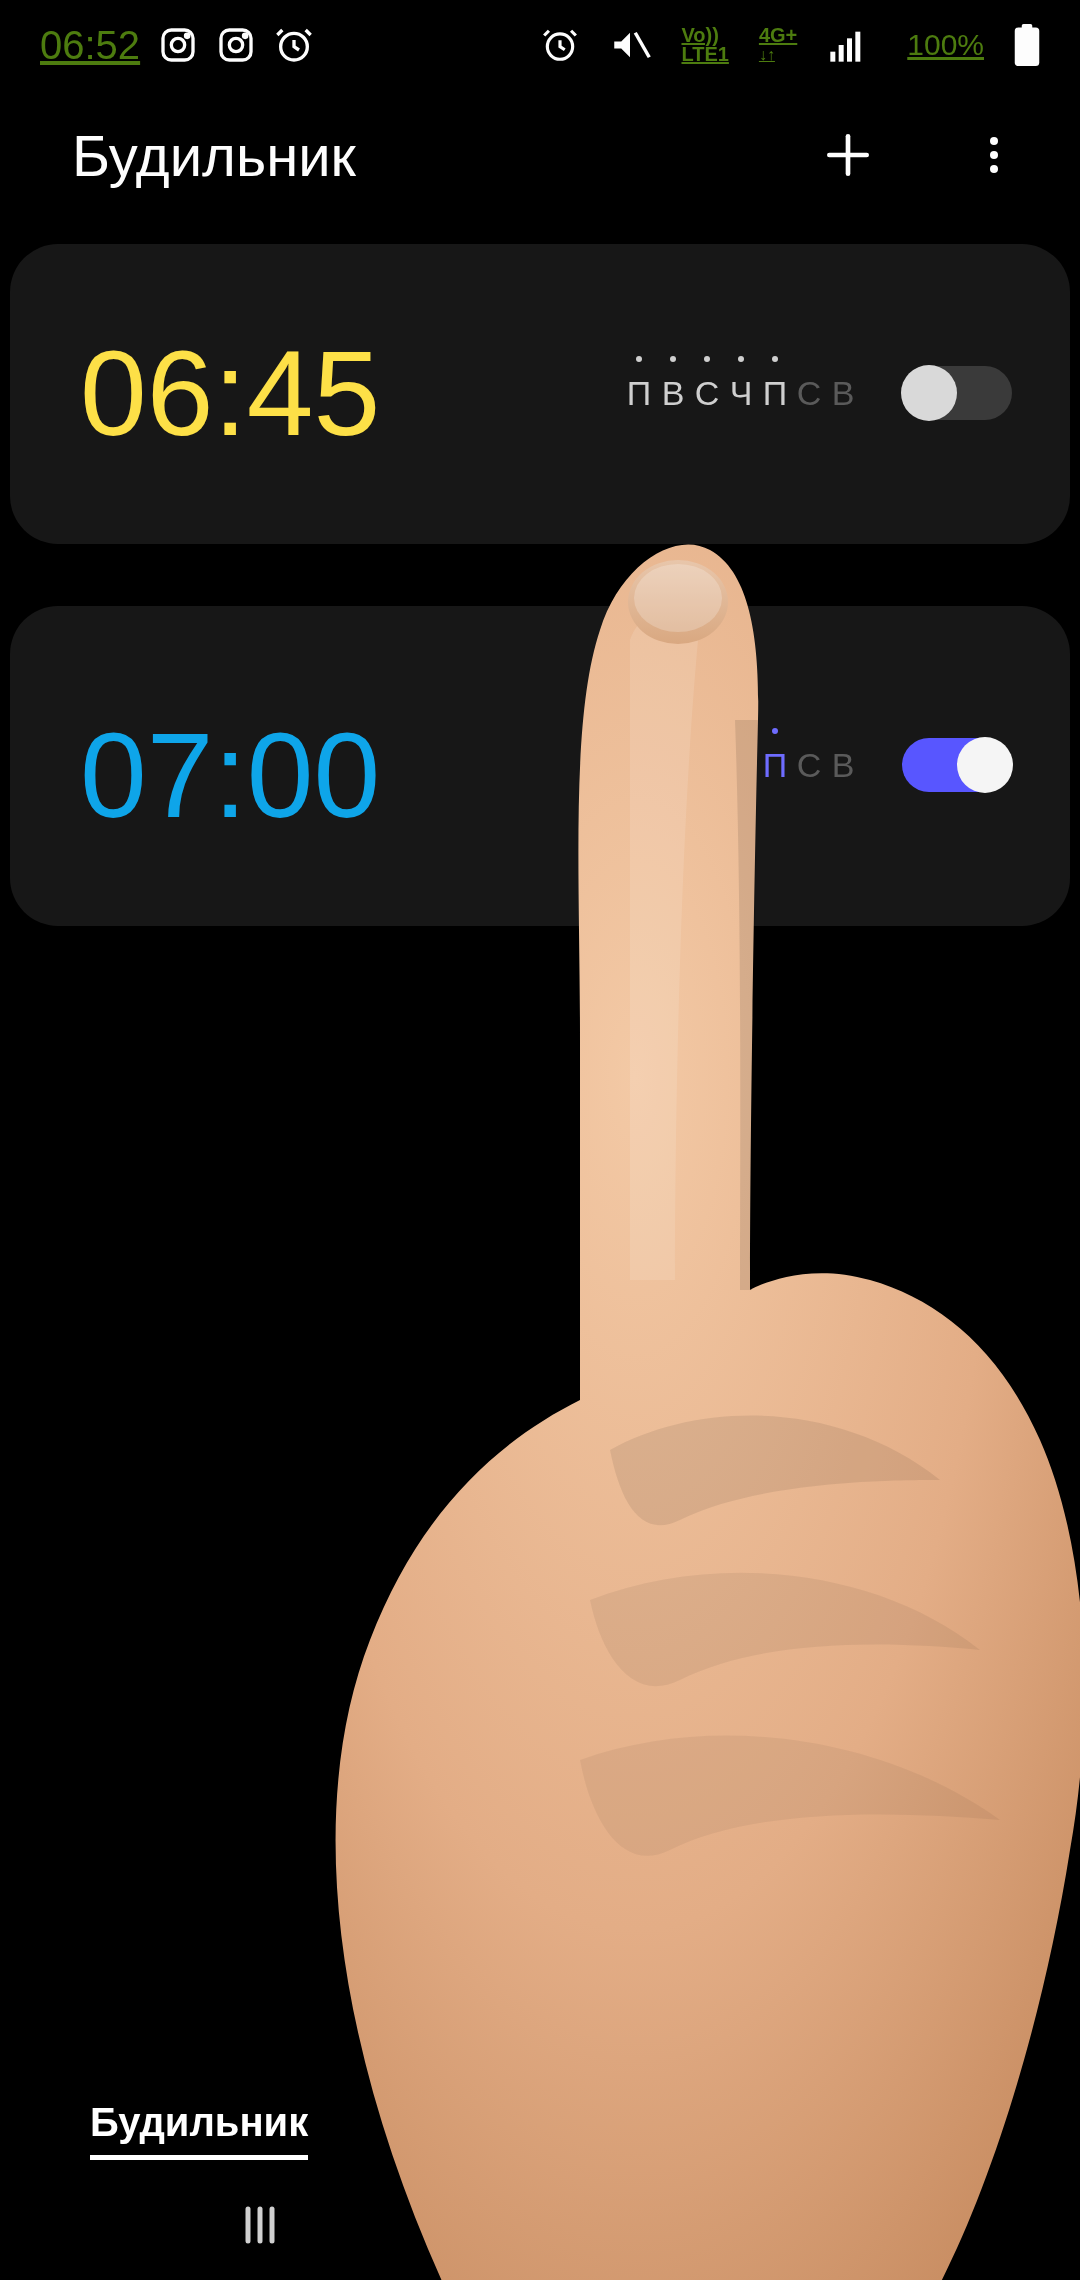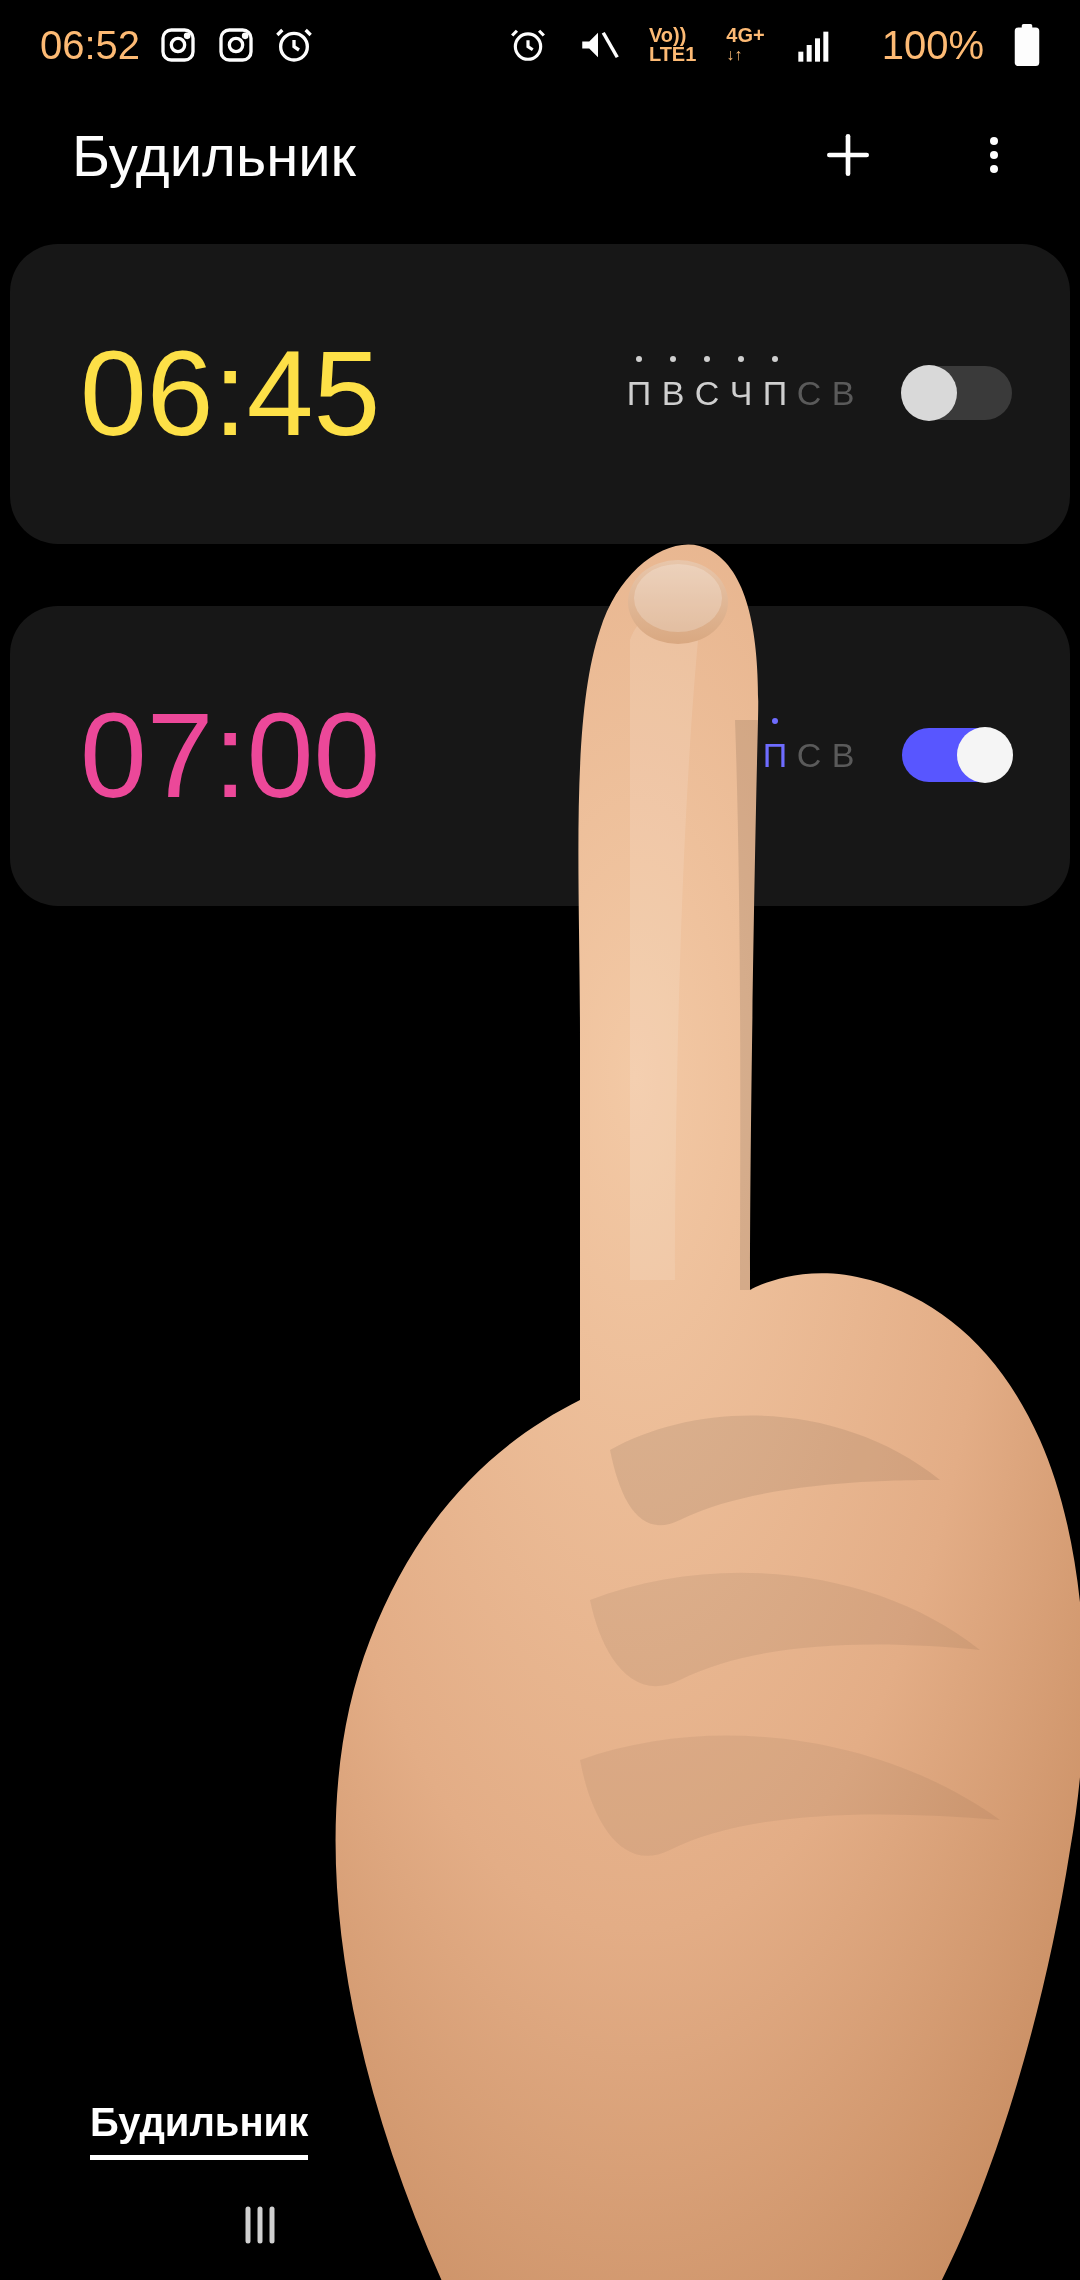--- a/index.html
+++ b/index.html
@@ -1,38 +1,38 @@
 <!DOCTYPE html>
 <html><head>
   <meta charset="utf-8">
   <style>
     * { margin:0; padding:0; box-sizing:border-box; font-family:Arial,Helvetica,sans-serif; -webkit-font-smoothing:antialiased; }
     html,body { width:1080px; height:2280px; background:#000; color:#fff; overflow:hidden; }
     .screen { width:1080px; height:2280px; position:relative; background:#000; }
 
     
-    .status-bar { height:90px; display:flex; padding:0 40px; font-size:40px; font-weight:500; color:#fdba74; }
+    .status-bar { height:90px; display:flex; padding:0 40px; font-size:40px; font-weight:500; color:#4d7c0f;text-decoration:underline; }
     .status-left { display:flex; align-items:center; gap:18px; }
     .status-right { margin-left:auto; display:flex; align-items:center; gap:30px; }
     .status-right svg, .status-left svg { display:block; }
     .net-text { font-size:20px; line-height:19px; font-weight:bold; text-align:left; }
-    .battery-pct { font-size:40px; margin-left:17px; }
+    .battery-pct { font-size:30px; margin-left:10px; }
 
     
     .header { height:130px; display:flex; align-items:center; padding:0 56px 0 72px; }
     .header-title { font-size:58px; font-weight:400; color:#fdfdfd; }
     .header-actions { margin-left:auto; display:flex; align-items:center; gap:86px; }
     .icon-btn { width:60px; height:60px; display:flex; align-items:center; justify-content:center; background:none; border:none; cursor:pointer; }
 
     
     .alarm-list { padding:24px 10px 0; display:flex; flex-direction:column; gap:62px; }
     .alarm-card { background:#171717; border-radius:48px; padding:80px 58px 82px 70px; display:flex; align-items:center; }
     .alarm-time { font-size:120px; font-weight:300; letter-spacing:0px; }
     .alarm-time.off { color:#fde047; }
-    .alarm-time.on  { color:#ec4899; }
+    .alarm-time.on  { color:#0ea5e9;margin-top:20px; }
 
     .alarm-right { margin-left:auto; display:flex; align-items:center; gap:42px; }
     .days { display:flex; gap:0; }
     .day { position:relative; width:34px; text-align:center; font-size:34px; font-weight:500; color:#5a5a5a; }
     .day.active-off { color:#cfcfcf; }
     .day.active-on  { color:#6e6cff; }
     .day.dot::before { content:""; position:absolute; top:-18px; left:50%; transform:translateX(-50%); width:6px; height:6px; border-radius:50%; background:currentColor; }
 
     
     .toggle { position:relative; width:110px; height:54px; border-radius:30px; cursor:pointer; }

